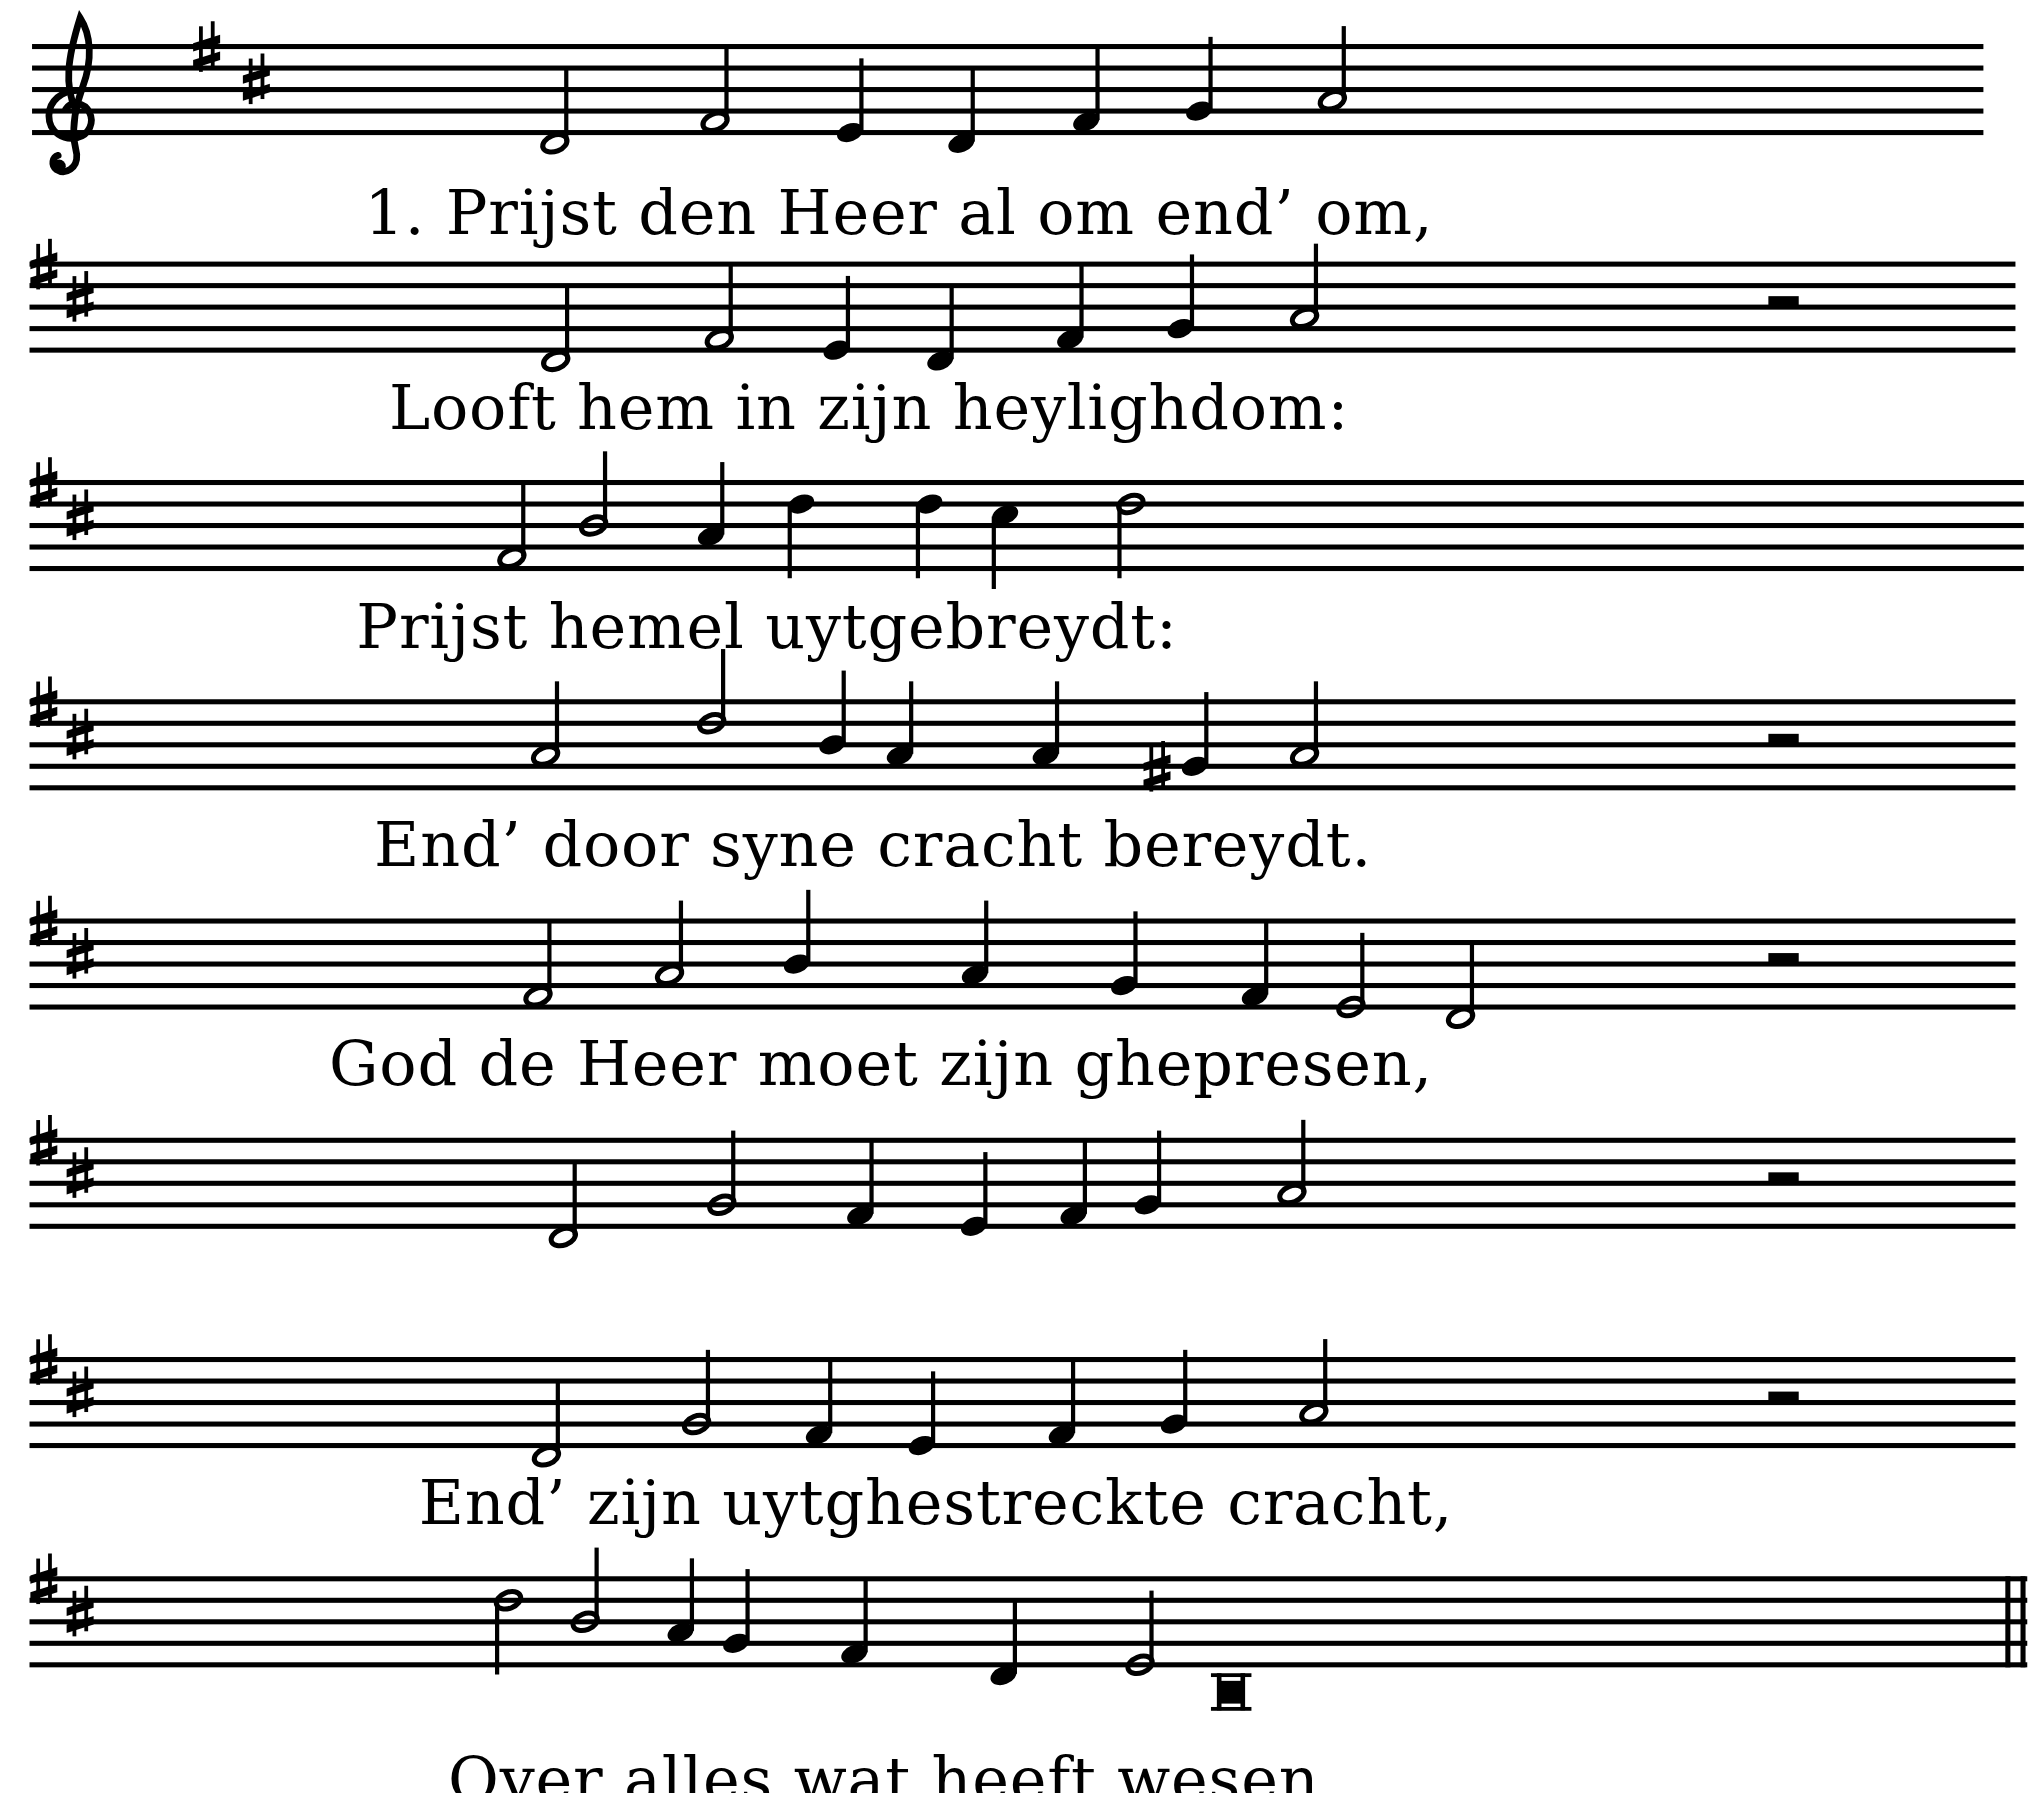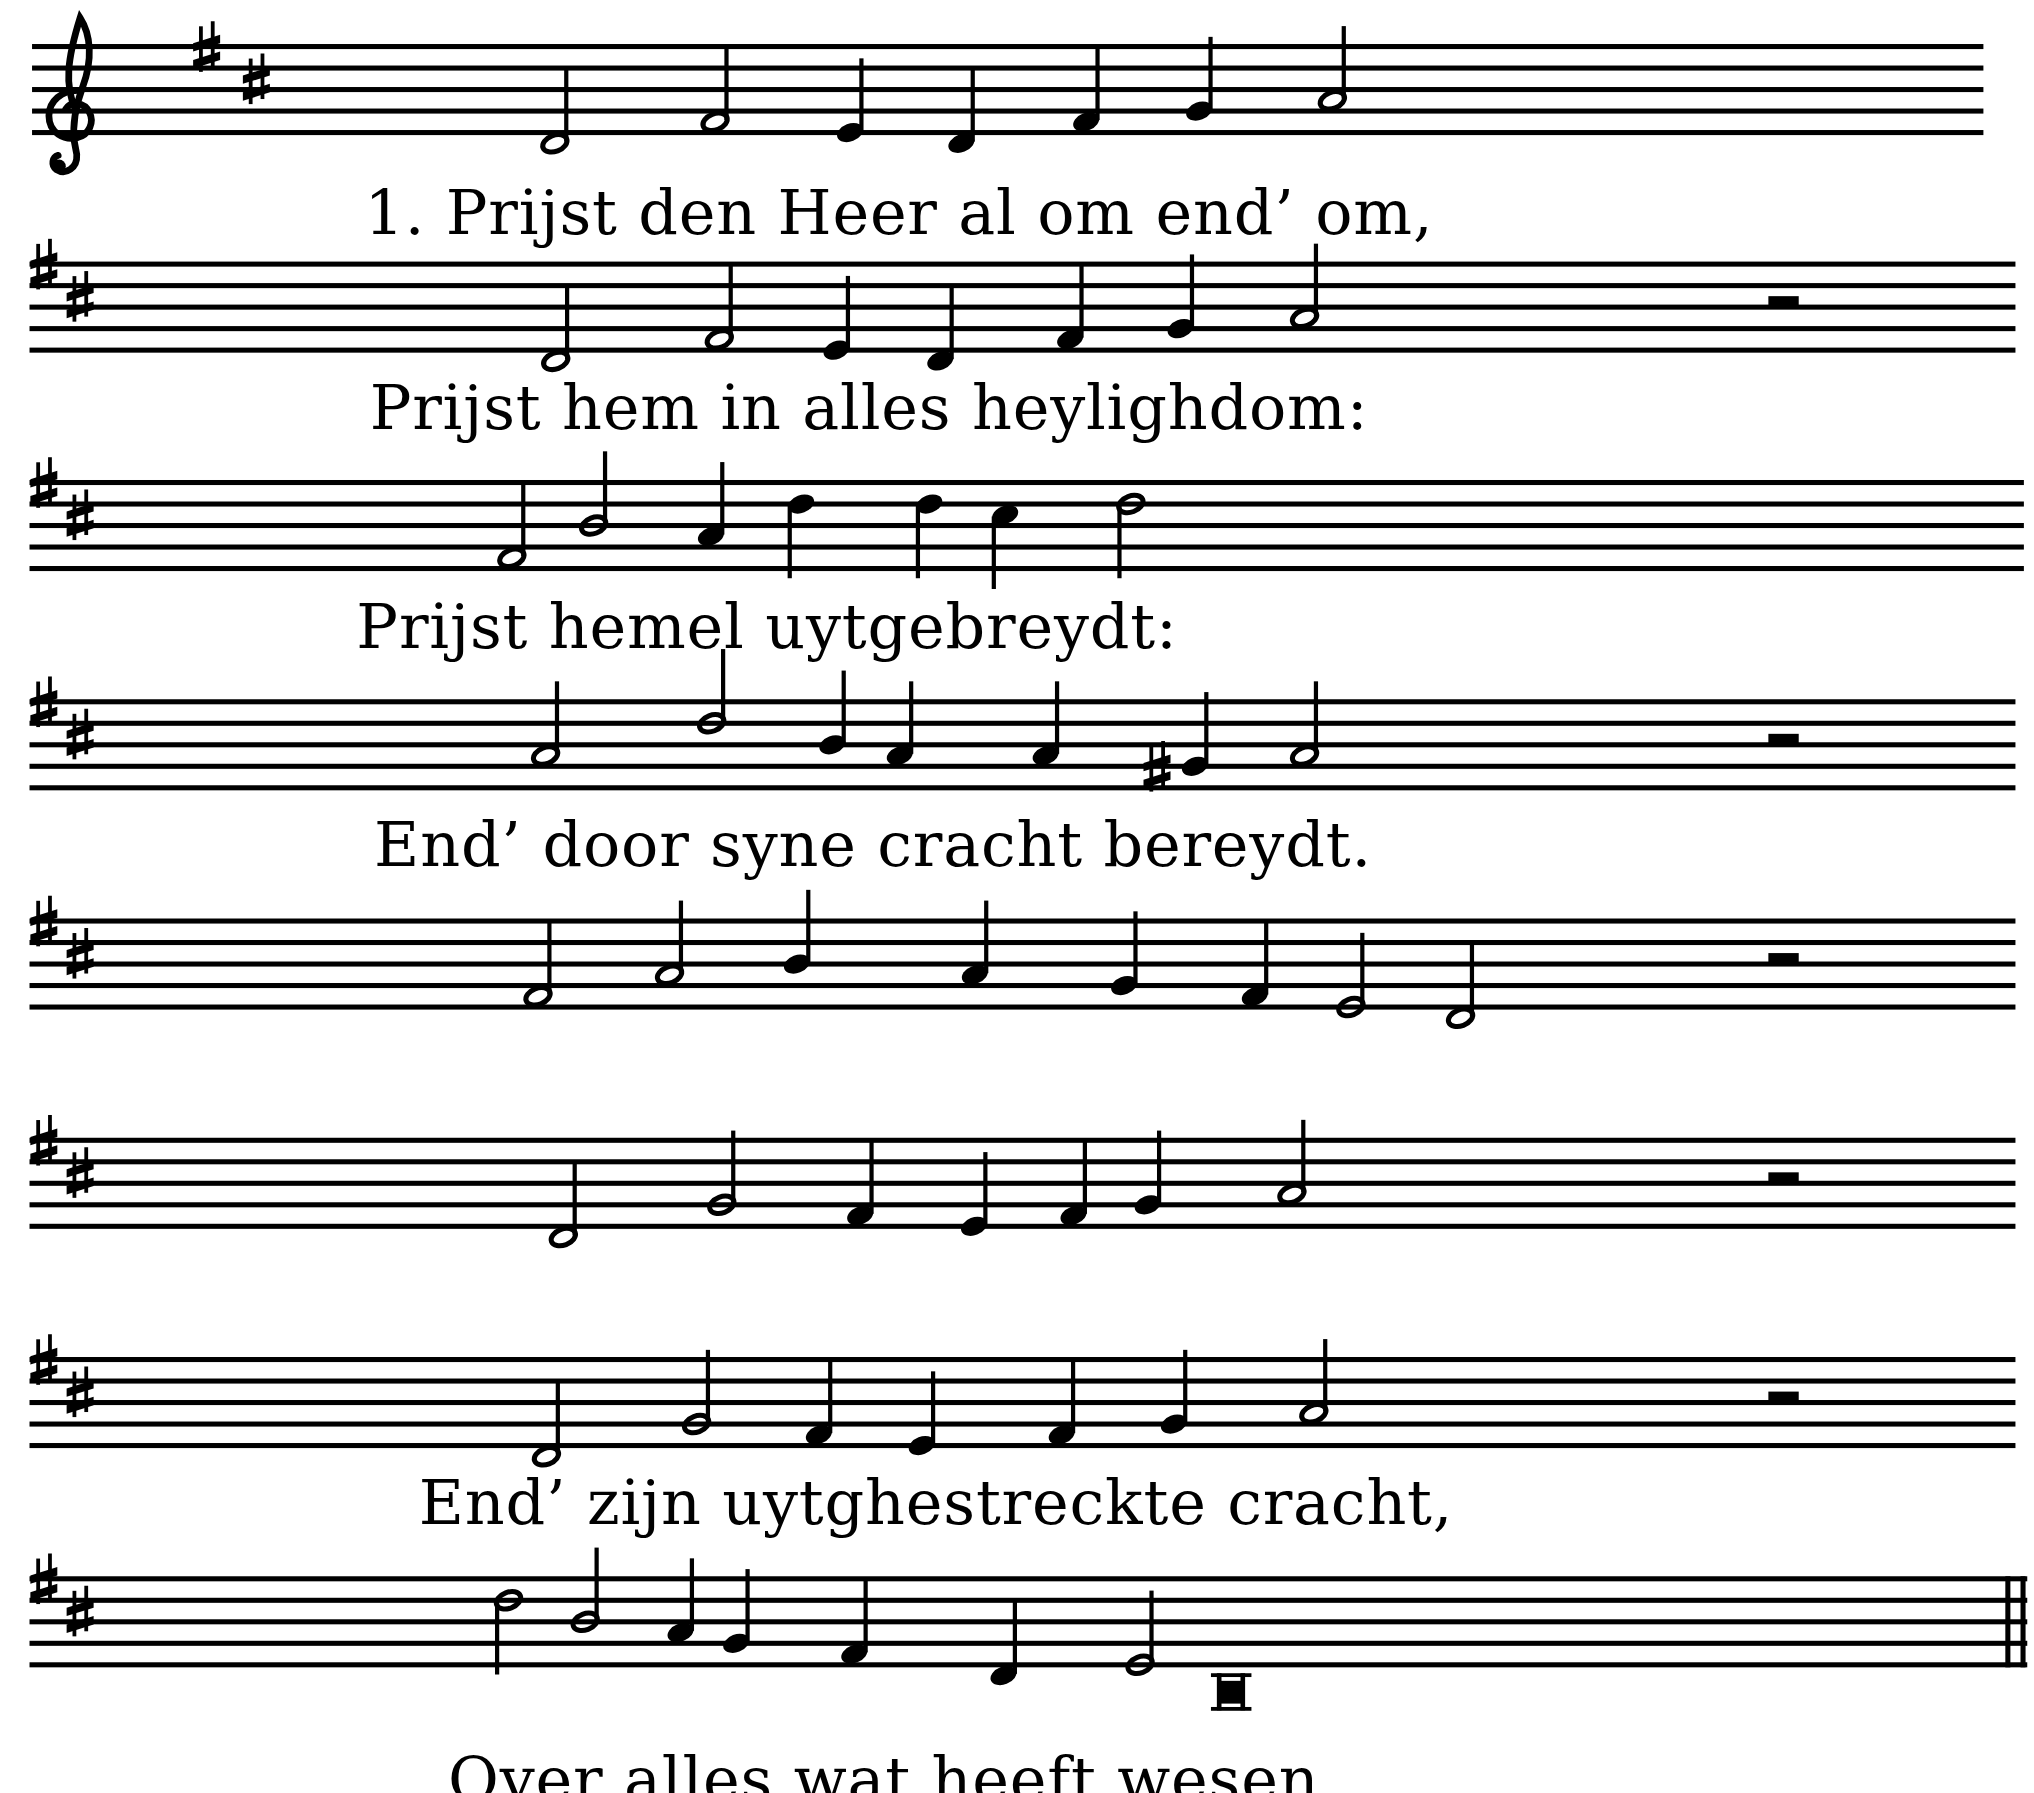--- a/index.html
+++ b/index.html
@@ -428,19 +428,20 @@
           <rect x="1436" y="1984" width="48" height="4.5" fill="#000"></rect>
           <rect x="1436" y="2024" width="48" height="4.5" fill="#000"></rect>
           <rect x="1447" y="1993" width="26" height="27" fill="#000"></rect>
         </g>
         <rect x="2378" y="1869" width="6" height="108" fill="#000"></rect>
         <rect x="2396" y="1869" width="6" height="108" fill="#000"></rect>
       </g>
     </svg>
 
   <div class="lyric" style="left: 899px; top: 158px; margin-top: 24px;">1. Prijst den Heer al om end’ om,</div>
-  <div class="lyric" style="left: 869px; top: 377px;">Prijst hem in alles heylighdom:</div>
+  <div class="lyric" style="left: 869px; top: 377px;">Looft hem in zijn heylighdom:</div>
   <div class="lyric" style="left: 767px; top: 596px;">Prijst hemel uytgebreydt:</div>
   <div class="lyric" style="left: 873px; top: 814px;">End’ door syne cracht bereydt.</div>
+  <div class="lyric" style="left: 881px; top: 1033px;">God de Heer moet zijn ghepresen,</div>
   <div class="lyric" style="left: 936px; top: 1472px;">End’ zijn uytghestreckte cracht,</div>
   <div class="lyric" style="left: 894px; top: 1749px;">Over alles wat heeft wesen.</div>
 </div>
 
 
 </body></html>

